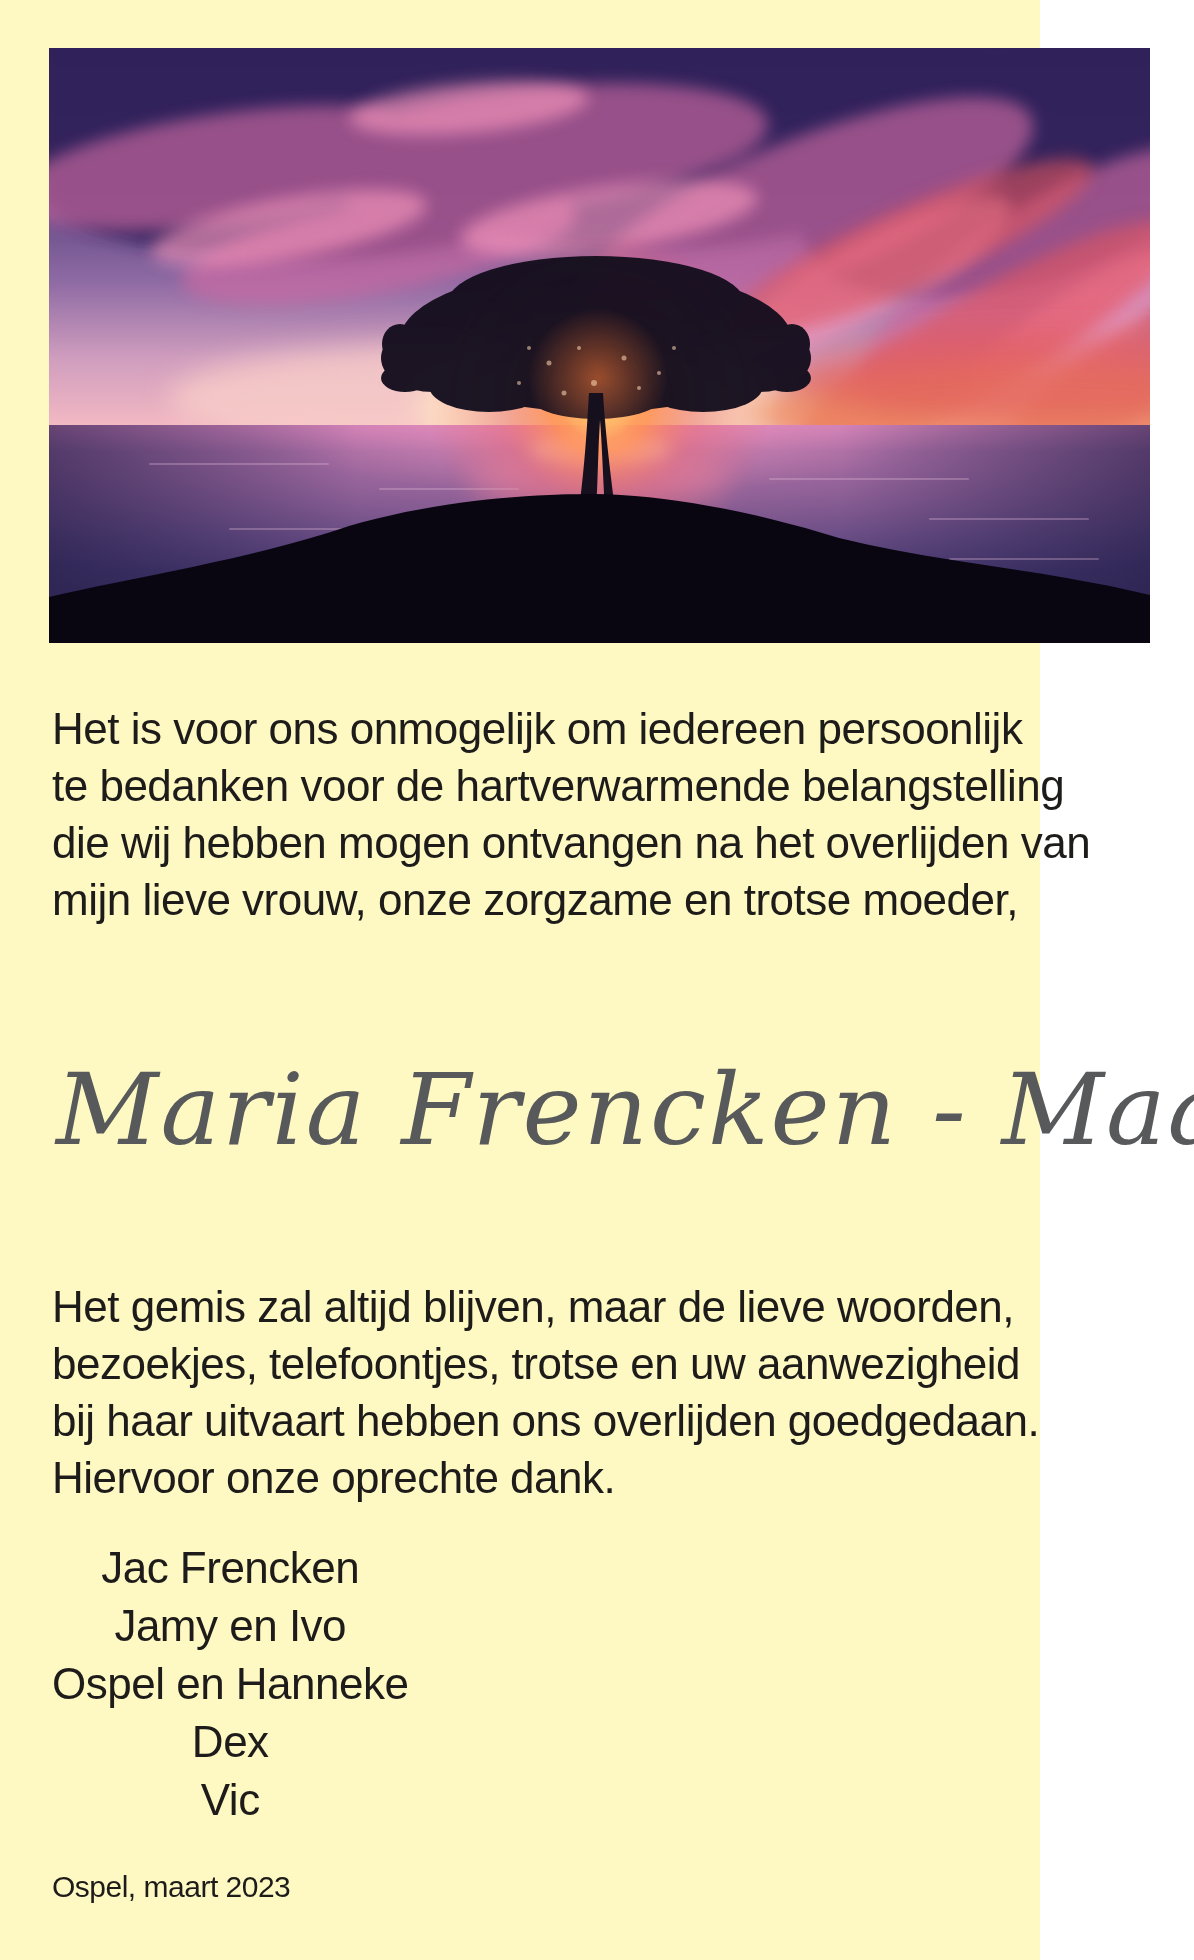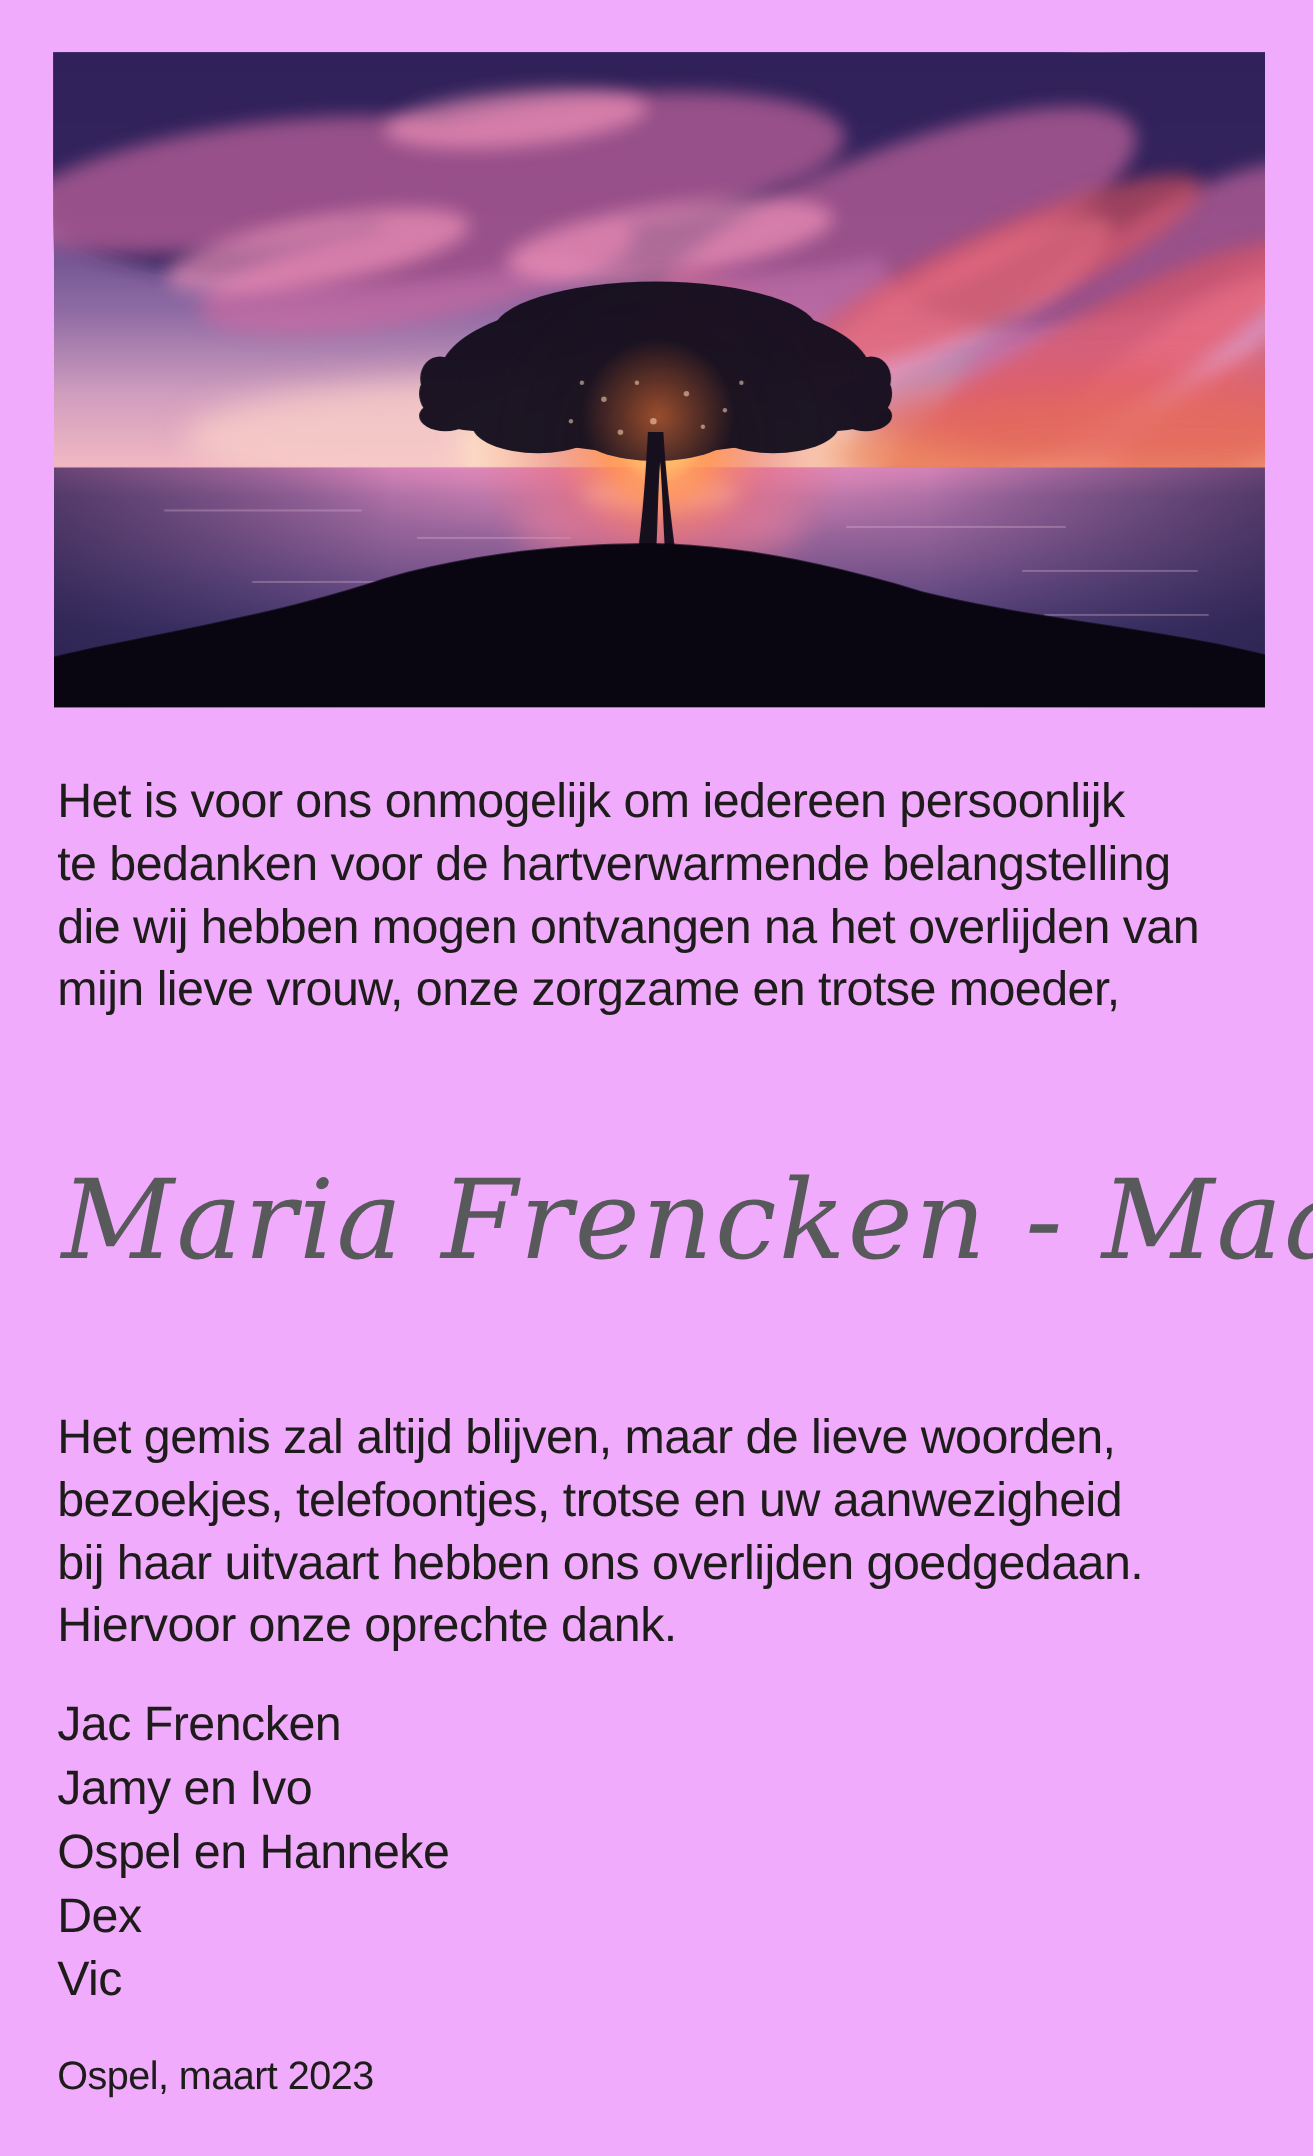--- a/index.html
+++ b/index.html
@@ -6,23 +6,23 @@
     margin: 0;
     padding: 0;
     width: 1194px;
     height: 1960px;
     background: #ffffff;
     font-family: "Liberation Sans", sans-serif;
     overflow: hidden;
   }
   .card {
     position: relative;
-    width: 1194px;
+    width: 1040px;
     height: 1960px;
-    background: #f0abfc;
+    background: #fef9c3;
   }
   .photo {
     position: absolute;
     left: 49px;
     top: 48px;
     width: 1101px;
     height: 595px;
     margin: 0;
     overflow: hidden;
   }
@@ -58,28 +58,29 @@
     position: absolute;
     left: 52px;
     top: 1539px;
     margin: 0;
     padding: 0;
     list-style: none;
     color: #1e1c1a;
     font-size: 44px;
     line-height: 58px;
     letter-spacing: -0.5px;
+    text-align: center;
   }
   .family .italic { }
   .closing {
     position: absolute;
     left: 52px;
     top: 1858px;
     color: #1e1c1a;
-    font-size: 36px;
+    font-size: 30px;
     line-height: 57px;
     letter-spacing: -0.5px;
   }
 </style>
 </head>
 <body>
 
 <div class="card">
 
   <figure class="photo">

